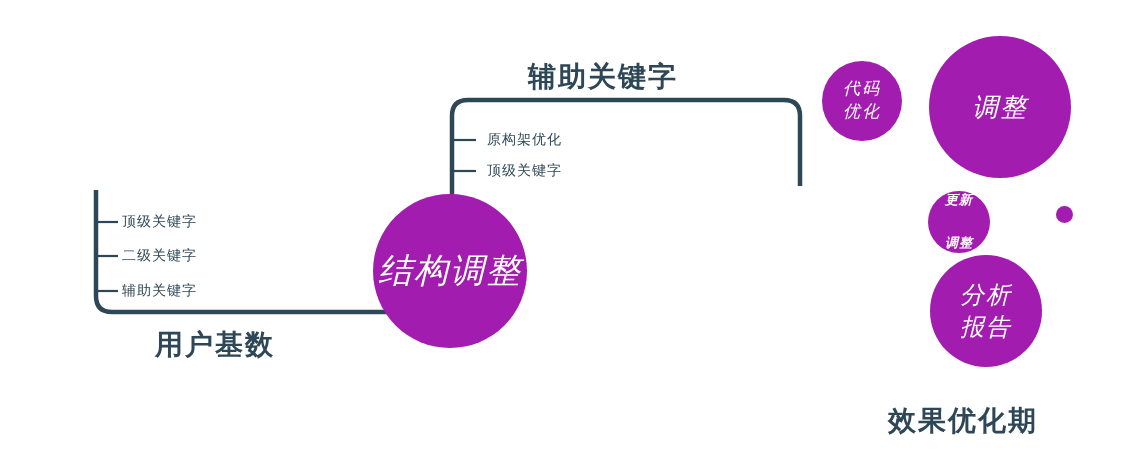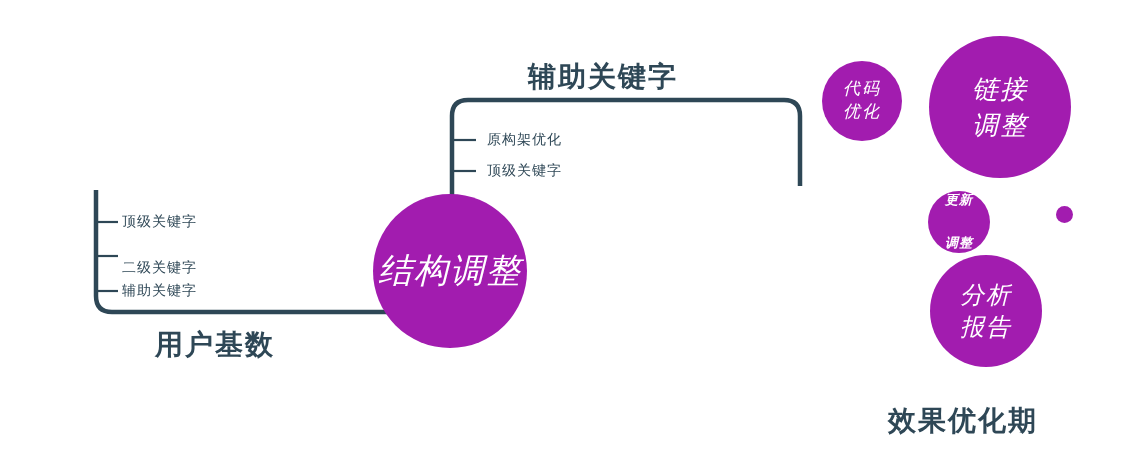--- a/index.html
+++ b/index.html
@@ -43,21 +43,21 @@
 
   .branch-label {
     position: absolute;
     color: #2e4756;
     font-size: 14px;
     white-space: nowrap;
     transform: translateY(-50%);
     letter-spacing: 1px;
   }
   .bl-t1 { left: 122px; top: 222px; }
-  .bl-t2 { left: 122px; top: 256px; margin-top: 12px; }
+  .bl-t2 { left: 122px; top: 256px; }
   .bl-t3 { left: 122px; top: 291px; }
   .bl-s1 { left: 487px; top: 140px; }
   .bl-s2 { left: 487px; top: 171px; }
 
   .edge-label {
     position: absolute;
     color: #2e4756;
     font-weight: 700;
     white-space: nowrap;
     letter-spacing: 2px;
@@ -86,21 +86,20 @@
     <span>结构调整</span>
   </div>
 
 
   <div class="node node-code">
     <span>代码</span>
     <span>优化</span>
   </div>
 
   <div class="node node-link">
-    <span>链接</span>
     <span>调整</span>
   </div>
 
   <div class="node node-update">
     <span>更新</span>
     <span>调整</span>
   </div>
 
   <div class="node node-dot"></div>
 

